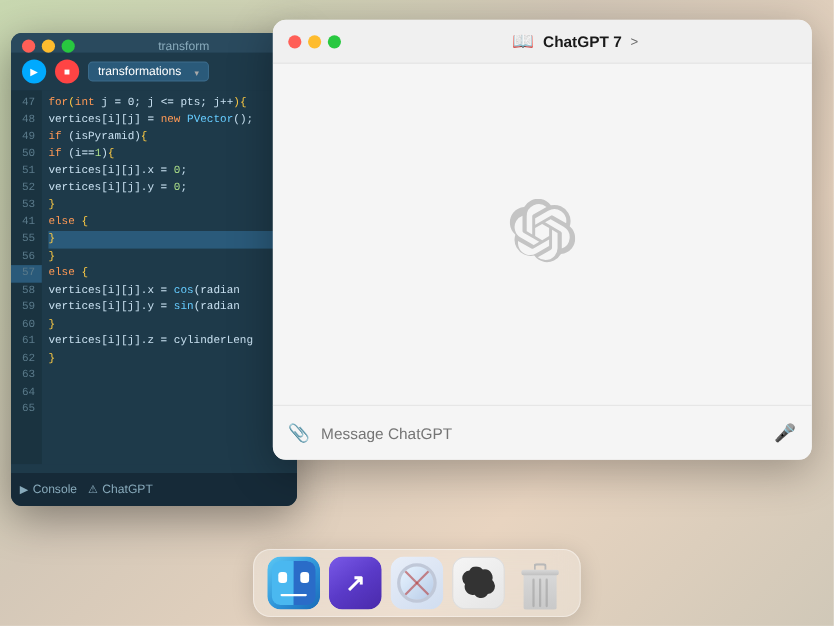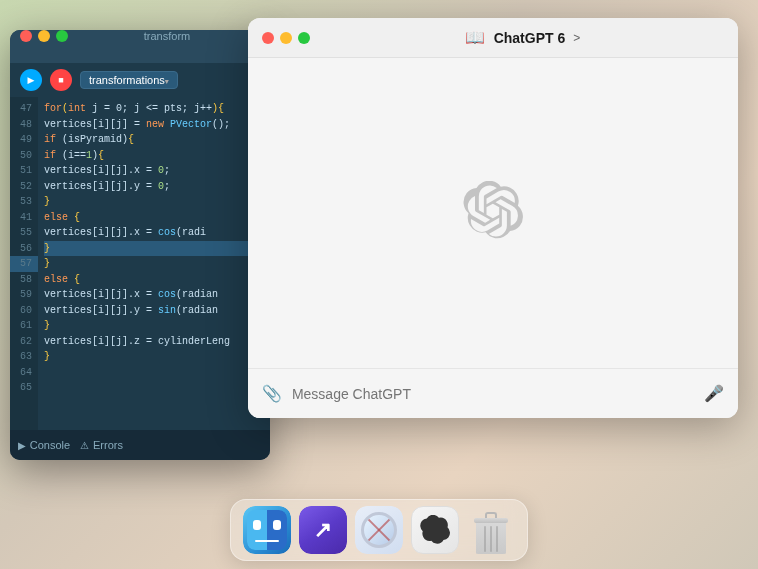--- a/index.html
+++ b/index.html
@@ -27,23 +27,23 @@
       width: 260px;
       height: 430px;
       background: #1e3a4a;
       border-radius: 10px;
       overflow: hidden;
       box-shadow: 0 10px 40px rgba(0,0,0,0.4);
     }
 
     .code-titlebar {
       background: #2a4a5e;
-      height: 33px;
-      display: flex;
-      align-items: flex-start;
+      height: 18px;
+      display: flex;
+      align-items: flex-end;
       padding: 0 10px;
       gap: 6px;
     }
 
     .traffic-light {
       width: 12px;
       height: 12px;
       border-radius: 50%;
     }
     .traffic-close { background: #ff5f57; }
@@ -94,21 +94,21 @@
 
     .dropdown-btn {
       background: #2a5a7a;
       border: 1px solid #3a6a8a;
       border-radius: 4px;
       padding: 2px 8px;
       color: #ffffff;
       font-size: 11px;
       display: flex;
       align-items: flex-end;
-      gap: 0;
+      gap: 12px;
       cursor: pointer;
     }
 
     .dropdown-arrow {
       font-size: 8px;
       color: #aaa;
     }
 
     .code-body {
       background: #1e3a4a;
@@ -360,54 +360,53 @@
       </div>
       <div class="code-content">
         <div class="code-line"><span class="kw">for</span><span class="op">(</span><span class="kw">int</span> j = 0; j &lt;= pts; j++<span class="op">){</span></div>
         <div class="code-line">  vertices[i][j] = <span class="kw">new</span> <span class="fn">PVector</span>();</div>
         <div class="code-line">  <span class="kw">if</span> (isPyramid)<span class="op">{</span></div>
         <div class="code-line">    <span class="kw">if</span> (i==<span class="nu">1</span>)<span class="op">{</span></div>
         <div class="code-line">      vertices[i][j].x = <span class="nu">0</span>;</div>
         <div class="code-line">      vertices[i][j].y = <span class="nu">0</span>;</div>
         <div class="code-line">    <span class="op">}</span></div>
         <div class="code-line">    <span class="kw">else</span> <span class="op">{</span></div>
-        <div class="code-line">      vertices[i][j].x = <span class="fn">cos</span>(radi</div>
         <div class="code-line highlighted">    <span class="op">}</span></div>
         <div class="code-line">  <span class="op">}</span></div>
         <div class="code-line">  <span class="kw">else</span> <span class="op">{</span></div>
         <div class="code-line">    vertices[i][j].x = <span class="fn">cos</span>(radian</div>
         <div class="code-line">    vertices[i][j].y = <span class="fn">sin</span>(radian</div>
         <div class="code-line">  <span class="op">}</span></div>
         <div class="code-line">  vertices[i][j].z = cylinderLeng</div>
         <div class="code-line"><span class="op">}</span></div>
       </div>
     </div>
 
     <div class="code-footer">
       <div class="footer-tab">
         <span class="footer-icon">▶</span>
         <span>Console</span>
       </div>
       <div class="footer-tab">
         <span class="footer-icon">⚠</span>
-        <span>Errors</span>
+        <span>ChatGPT</span>
       </div>
     </div>
   </div>
 
   <div class="chatgpt-window">
     <div class="chatgpt-titlebar">
       <div class="chatgpt-traffic">
         <div class="traffic-light traffic-close"></div>
         <div class="traffic-light traffic-min"></div>
         <div class="traffic-light traffic-max"></div>
       </div>
       <div class="chatgpt-titlebar-center">
         <span class="chatgpt-icon">📖</span>
-        <span class="chatgpt-title">ChatGPT 6</span>
+        <span class="chatgpt-title">ChatGPT 7</span>
         <span class="chatgpt-arrow">&gt;</span>
       </div>
     </div>
 
     <div class="chatgpt-body">
       <div class="chatgpt-logo">
         <svg viewBox="0 0 41 41" fill="none" xmlns="http://www.w3.org/2000/svg">
           <path d="M37.532 16.87a9.963 9.963 0 0 0-.856-8.184 10.078 10.078 0 0 0-10.855-4.835 9.964 9.964 0 0 0-6.482-3.965 10.079 10.079 0 0 0-10.116 4.964 9.963 9.963 0 0 0-6.692 3.404 10.079 10.079 0 0 0 1.24 13.817 9.963 9.963 0 0 0 .856 8.185 10.079 10.079 0 0 0 10.855 4.835 9.965 9.965 0 0 0 6.482 3.964 10.079 10.079 0 0 0 10.117-4.963 9.964 9.964 0 0 0 6.692-3.405 10.079 10.079 0 0 0-1.241-13.817ZM22.498 37.886a7.474 7.474 0 0 1-4.799-1.735c.061-.033.168-.091.237-.134l7.964-4.6a1.294 1.294 0 0 0 .655-1.134V19.054l3.366 1.944a.12.12 0 0 1 .066.092v9.299a7.505 7.505 0 0 1-7.49 7.496ZM6.392 31.006a7.471 7.471 0 0 1-.894-5.023c.06.036.162.099.237.141l7.964 4.6a1.297 1.297 0 0 0 1.308 0l9.724-5.614v3.888a.12.12 0 0 1-.048.103l-8.051 4.649a7.504 7.504 0 0 1-10.24-2.744ZM4.297 13.62A7.469 7.469 0 0 1 8.2 10.333c0 .068-.004.19-.004.274v9.201a1.294 1.294 0 0 0 .654 1.132l9.723 5.614-3.366 1.944a.12.12 0 0 1-.114.012L7.044 23.86a7.504 7.504 0 0 1-2.747-10.24Zm27.658 6.437l-9.724-5.615 3.367-1.943a.121.121 0 0 1 .114-.012l8.048 4.648a7.498 7.498 0 0 1-1.158 13.528v-9.476a1.293 1.293 0 0 0-.647-1.13Zm3.35-5.043c-.059-.037-.162-.099-.236-.141l-7.965-4.6a1.298 1.298 0 0 0-1.308 0l-9.723 5.614v-3.888a.12.12 0 0 1 .048-.103l8.05-4.645a7.497 7.497 0 0 1 11.135 7.763Zm-21.063 6.929l-3.367-1.944a.12.12 0 0 1-.065-.092v-9.299a7.497 7.497 0 0 1 12.293-5.756 6.94 6.94 0 0 0-.236.134l-7.965 4.6a1.294 1.294 0 0 0-.654 1.132l-.006 11.225Zm1.829-3.943 4.33-2.501 4.332 2.498v4.997l-4.331 2.5-4.331-2.5V18Z" fill="currentColor"></path>
         </svg>
       </div>

